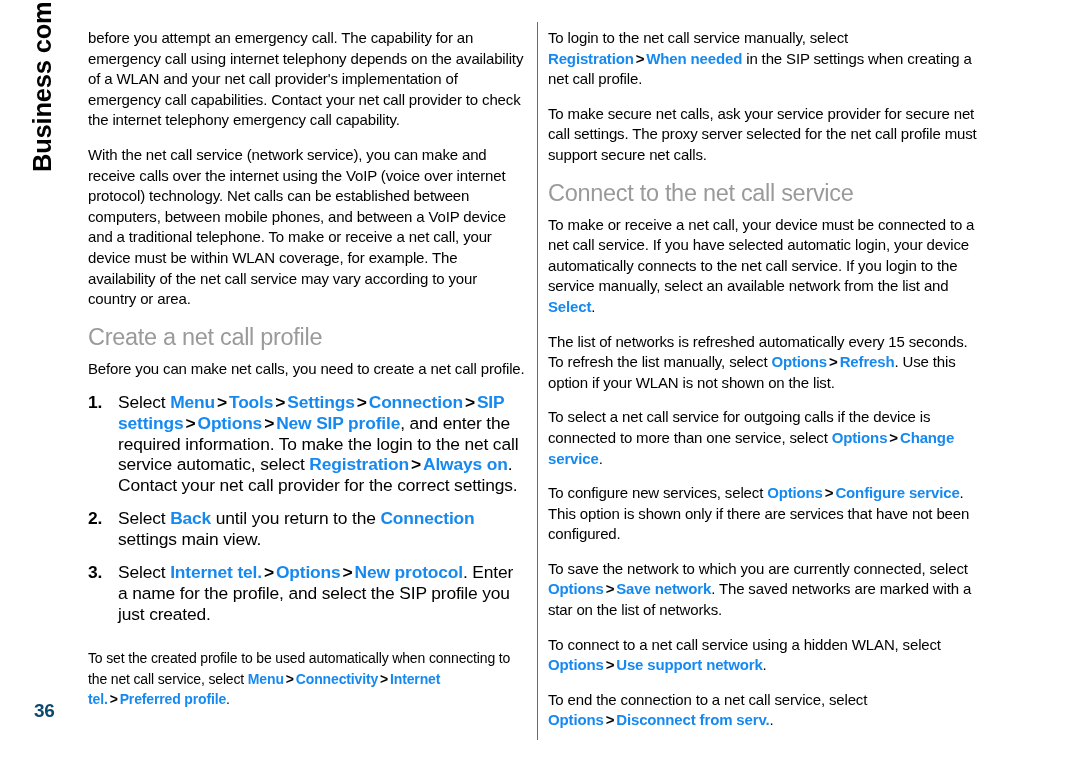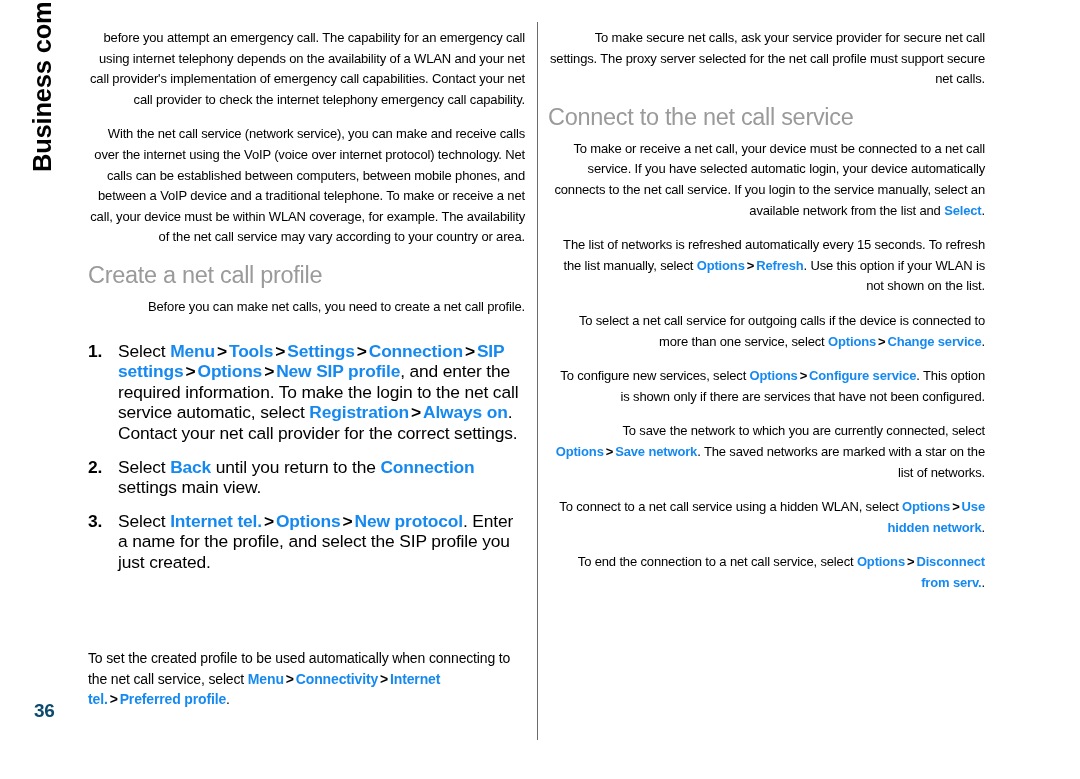--- a/index.html
+++ b/index.html
@@ -69,27 +69,27 @@
   .col {
     position: absolute;
     top: 28px;
     width: 437px;
   }
   .col-left  { left: 88px; }
   .col-right { left: 548px; }
 
   p.body {
     margin: 0 0 14px 0;
-    font-size: 13px;
+    font-size: 15px;
     line-height: 20.6px;
     letter-spacing: -0.15px;
     color: #000;
-    text-align: right;
+    text-align: left;
   }
-  p.body.tight { margin-bottom: 23px; }
+  p.body.tight { margin-bottom: 13px; }
 
   h2.section {
     margin: 14px 0 9px 0;
     font-size: 23.5px;
     font-weight: normal;
     color: #9a9a9a;
     letter-spacing: -0.3px;
     line-height: 26px;
   }
 
@@ -158,26 +158,27 @@
     <ol class="steps">
         <li><span class="num">1.</span><span>Select <span class="lnk">Menu</span><span class="sep">&gt;</span><span class="lnk">Tools</span><span class="sep">&gt;</span><span class="lnk">Settings</span><span class="sep">&gt;</span><span class="lnk">Connection</span><span class="sep">&gt;</span><span class="lnk">SIP settings</span><span class="sep">&gt;</span><span class="lnk">Options</span><span class="sep">&gt;</span><span class="lnk">New SIP profile</span>, and enter the required information. To make the login to the net call service automatic, select <span class="lnk">Registration</span><span class="sep">&gt;</span><span class="lnk">Always on</span>. Contact your net call provider for the correct settings.</span></li>
         <li><span class="num">2.</span><span>Select <span class="lnk">Back</span> until you return to the <span class="lnk">Connection</span> settings main view.</span></li>
         <li><span class="num">3.</span><span>Select <span class="lnk">Internet tel.</span><span class="sep">&gt;</span><span class="lnk">Options</span><span class="sep">&gt;</span><span class="lnk">New protocol</span>. Enter a name for the profile, and select the SIP profile you just created.</span></li>
       </ol>
   </div>
 
   <div class="trail-note">To set the created profile to be used automatically when connecting to the net call service, select <span class="lnk">Menu</span><span class="sep">&gt;</span><span class="lnk">Connectivity</span><span class="sep">&gt;</span><span class="lnk">Internet tel.</span><span class="sep">&gt;</span><span class="lnk">Preferred profile</span>.</div>
 
   <div class="col col-right">
+    <p class="body">To login to the net call service manually, select <span class="lnk">Registration</span><span class="sep">&gt;</span><span class="lnk">When needed</span> in the SIP settings when creating a net call profile.</p>
     <p class="body">To make secure net calls, ask your service provider for secure net call settings. The proxy server selected for the net call profile must support secure net calls.</p>
 
     <h2 class="section">Connect to the net call service</h2>
 
     <p class="body">To make or receive a net call, your device must be connected to a net call service. If you have selected automatic login, your device automatically connects to the net call service. If you login to the service manually, select an available network from the list and <span class="lnk">Select</span>.</p>
     <p class="body">The list of networks is refreshed automatically every 15 seconds. To refresh the list manually, select <span class="lnk">Options</span><span class="sep">&gt;</span><span class="lnk">Refresh</span>. Use this option if your WLAN is not shown on the list.</p>
     <p class="body">To select a net call service for outgoing calls if the device is connected to more than one service, select <span class="lnk">Options</span><span class="sep">&gt;</span><span class="lnk">Change service</span>.</p>
     <p class="body">To configure new services, select <span class="lnk">Options</span><span class="sep">&gt;</span><span class="lnk">Configure service</span>. This option is shown only if there are services that have not been configured.</p>
     <p class="body">To save the network to which you are currently connected, select <span class="lnk">Options</span><span class="sep">&gt;</span><span class="lnk">Save network</span>. The saved networks are marked with a star on the list of networks.</p>
-    <p class="body">To connect to a net call service using a hidden WLAN, select <span class="lnk">Options</span><span class="sep">&gt;</span><span class="lnk">Use hidden network</span>.</p>
+    <p class="body">To connect to a net call service using a hidden WLAN, select <span class="lnk">Options</span><span class="sep">&gt;</span><span class="lnk">Use support network</span>.</p>
     <p class="body">To end the connection to a net call service, select <span class="lnk">Options</span><span class="sep">&gt;</span><span class="lnk">Disconnect from serv.</span>.</p>
   </div>
 
 </div>
 
 </body></html>

